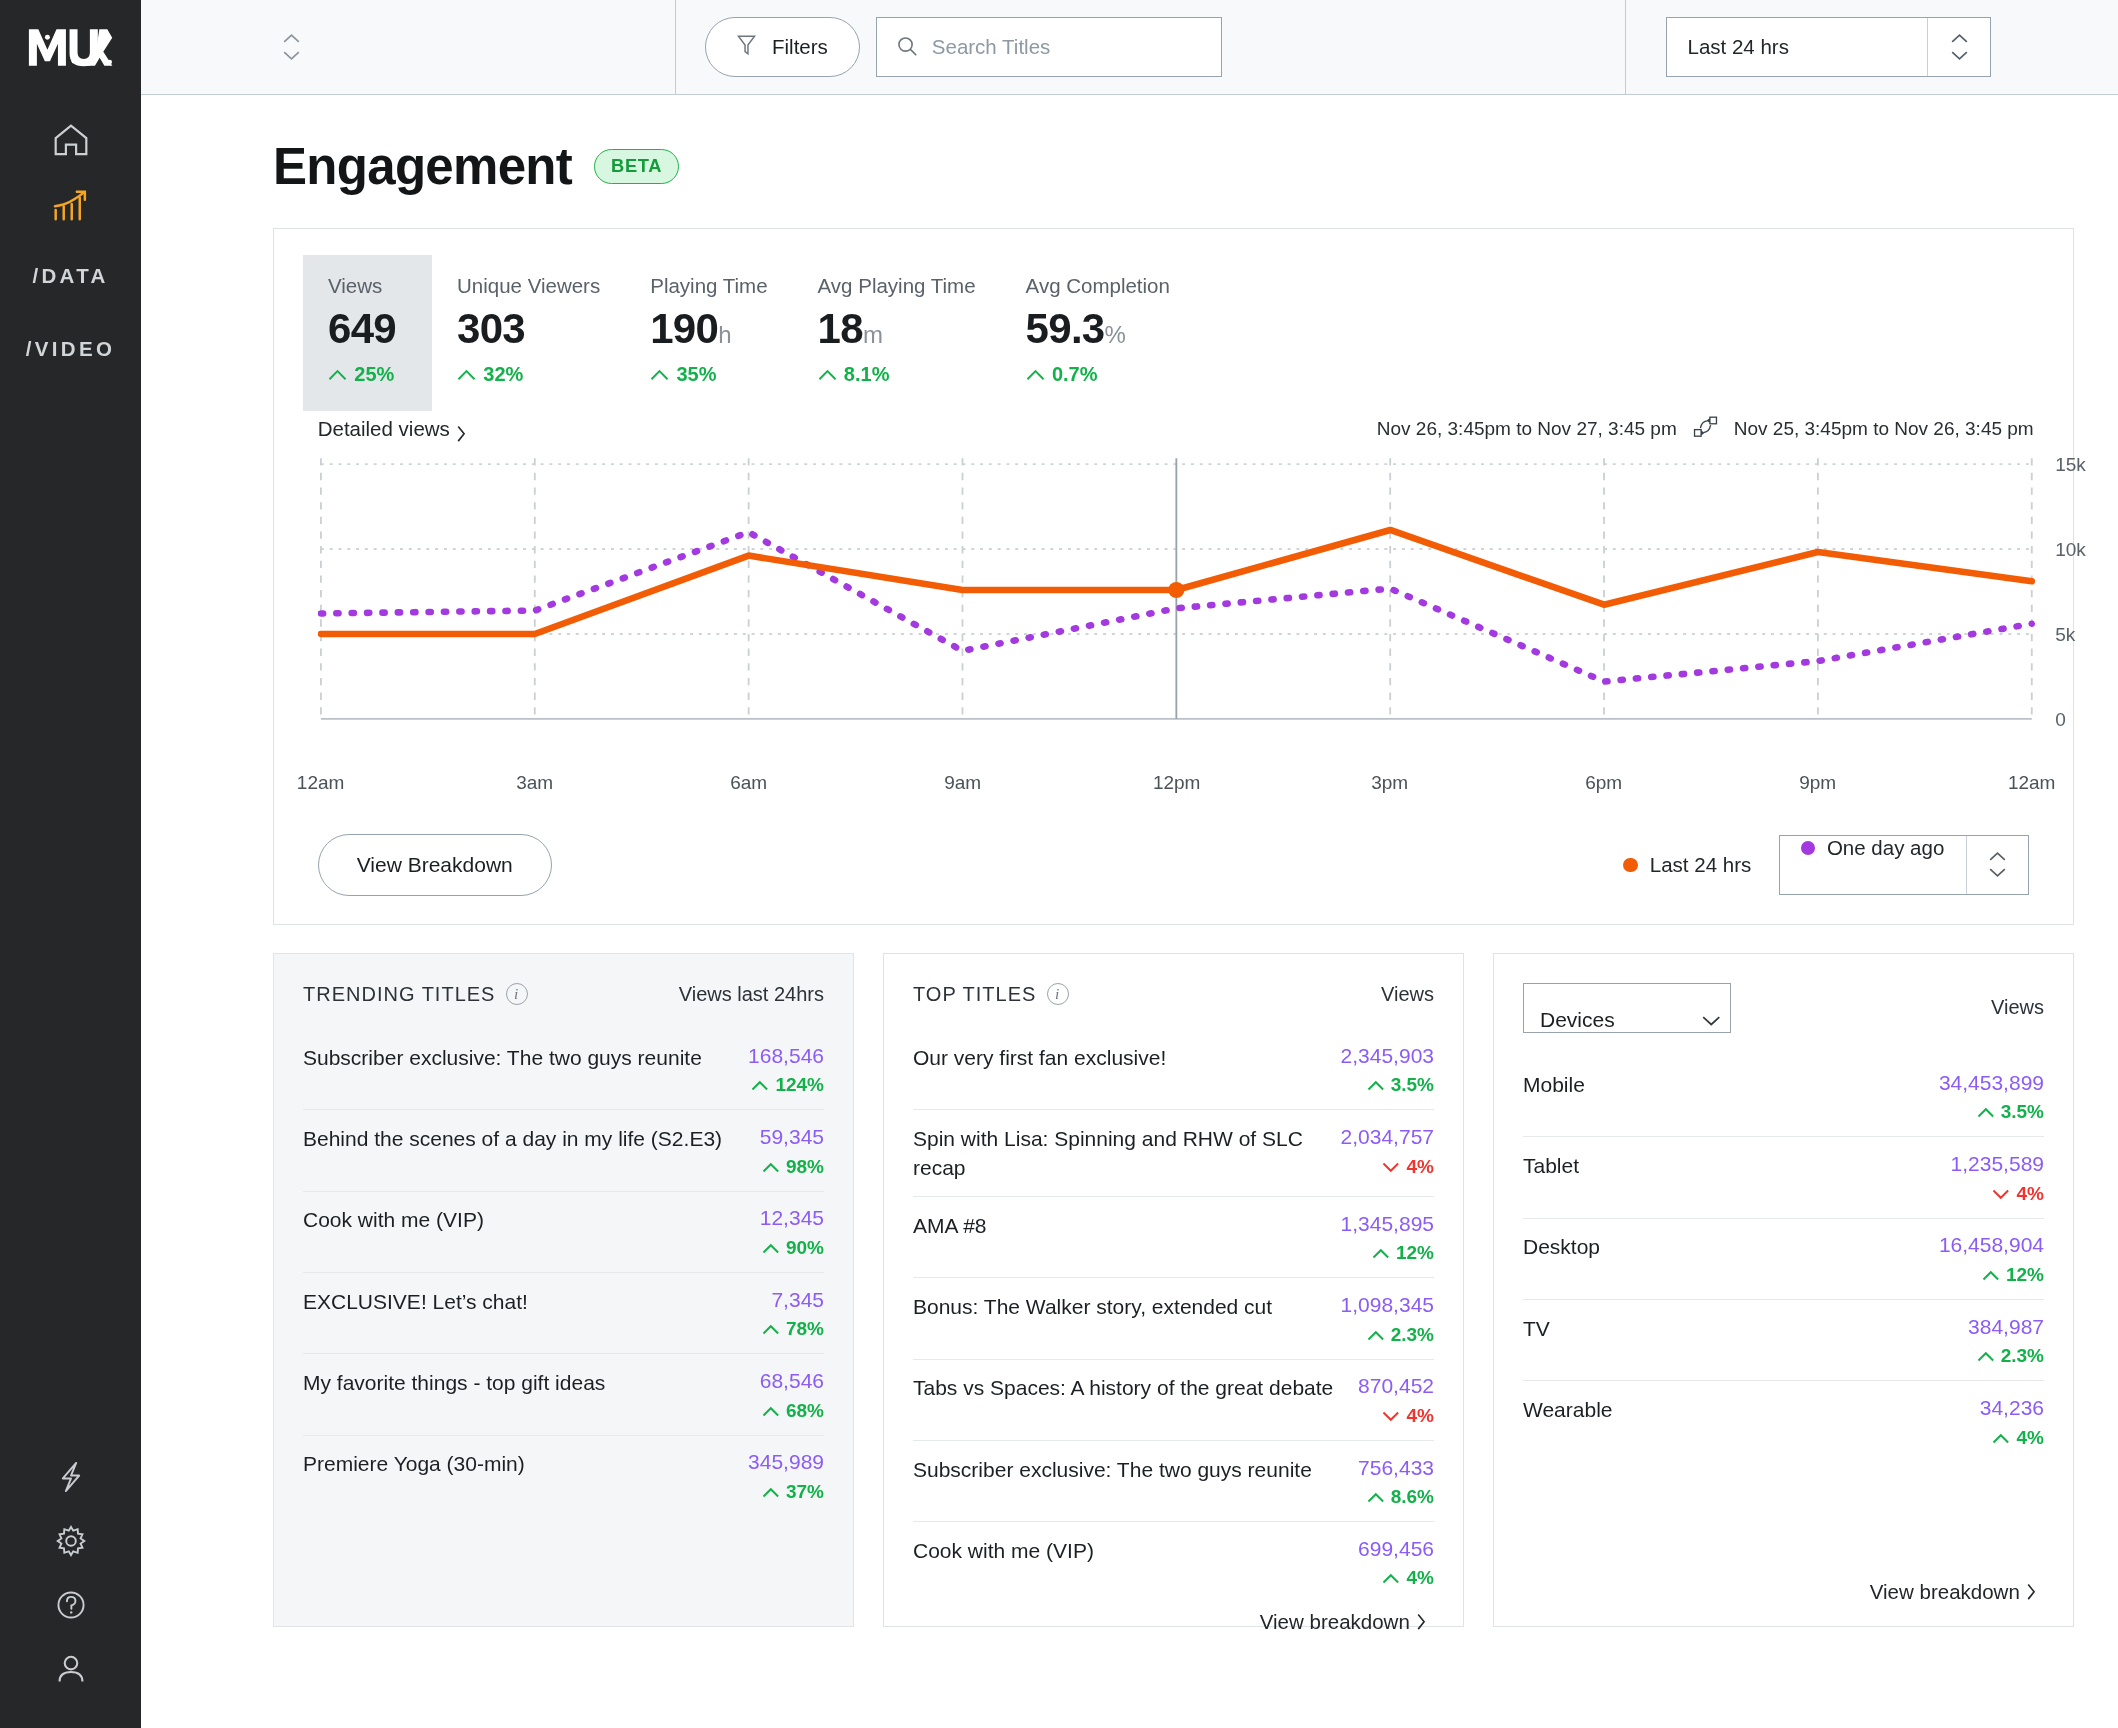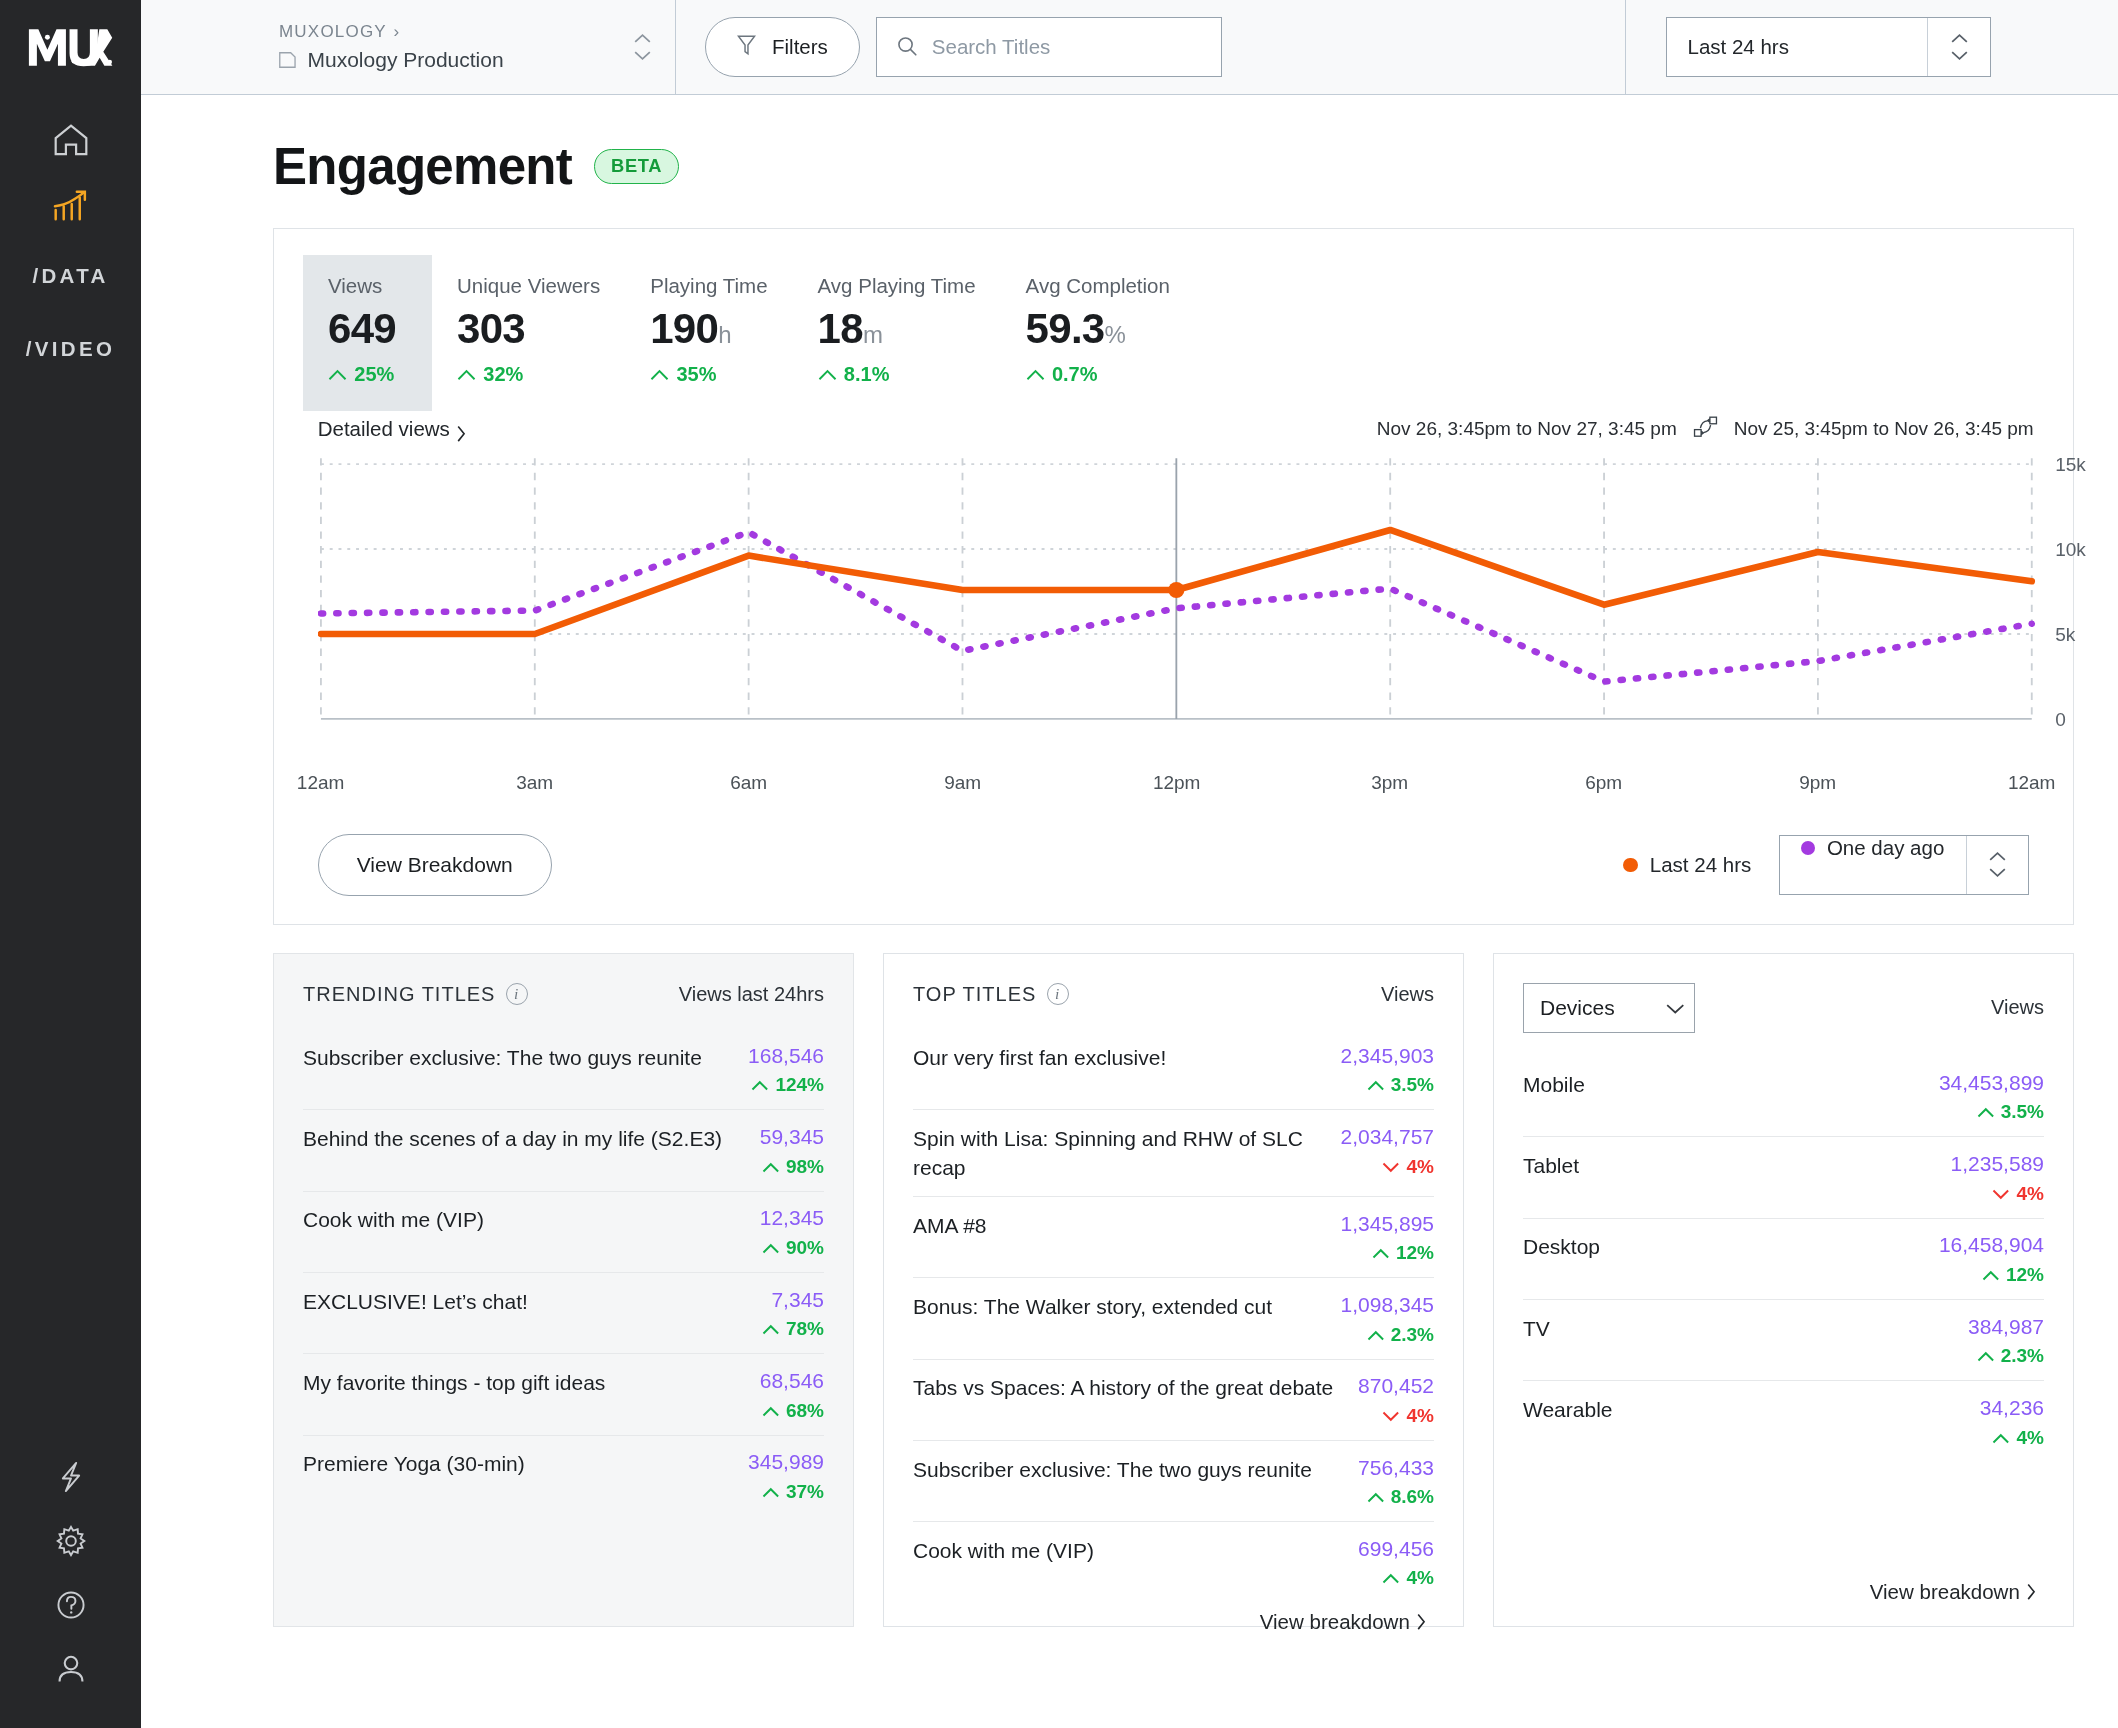--- a/index.html
+++ b/index.html
@@ -143,22 +143,22 @@
   .panel-inner { padding: 29px 29px 22px 29px; display: flex; flex-direction: column; height: 100%; }
   .panel-head { display: flex; align-items: center; justify-content: space-between; padding-bottom: 23.4px; }
   .panel-title { font-size: 20px; letter-spacing: 1px; color: #2c3238; display: flex; align-items: center; gap: 10.3px; }
   .info-icon {
     width: 22px; height: 22px; border-radius: 50%; border: 1.5px solid #9aa3ac;
     color: #6d767f; font-size: 15.4px; display: flex; align-items: center; justify-content: center;
     font-style: italic; font-family: "Liberation Serif", serif; flex: 0 0 22px;
   }
   .panel-col-head { font-size: 20px; color: #2c3238; }
   .select-box {
-    display: flex; align-items: center; justify-content: space-between;
-    width: 172px; height: 50px; border: 1.5px solid #9aa3ac; background: #fff; padding: 0 9px 0 16px;
+    display: flex; align-items: flex-end; justify-content: space-between;
+    width: 208px; height: 50px; border: 1.5px solid #9aa3ac; background: #fff; padding: 0 9px 0 16px;
     font-size: 21px; color: #1c1f22;
   }
   .rows { flex: 1 1 auto; }
   .row {
     display: flex; align-items: flex-start; justify-content: space-between; gap: 17.6px;
     border-top: 1.5px solid #e6e8ea; padding: 14.7px 0 13px 0;
   }
   .row:first-child { border-top: none; }
   .row-name { font-size: 21px; color: #1c2024; line-height: 1.38; }
   .row-right { text-align: right; flex: 0 0 auto; }
@@ -250,34 +250,20 @@
           </svg>
         </span>
       </div>
     </nav>
   </aside>
 
   <div class="main">
 
     <header class="topbar">
       <div class="crumb-zone">
-        <div class="crumb-inner">
-          <div class="crumb-top">
-            <span>MUXOLOGY</span>
-            <span>›</span>
-          </div>
-          <div class="crumb-row">
-            <span class="folder-icon">
-              <svg width="19" height="16" viewBox="0 0 26 22" fill="none" stroke="#9aa3ac" stroke-width="1.8">
-                <path d="M1 21 L1 1 L16 1 L22 7 L22 21 Z"></path>
-              </svg>
-            </span>
-            <span class="crumb-name">Muxology Production</span>
-          </div>
-        </div>
         <div class="stepper">
           <svg width="19" height="11" viewBox="0 0 26 15" fill="none" stroke="currentColor" stroke-width="2.4">
               <path d="M3 12 L13 3 L23 12"></path>
             </svg>
           <svg width="19" height="11" viewBox="0 0 26 15" fill="none" stroke="currentColor" stroke-width="2.4">
               <path d="M3 3 L13 12 L23 3"></path>
             </svg>
         </div>
       </div>
 

